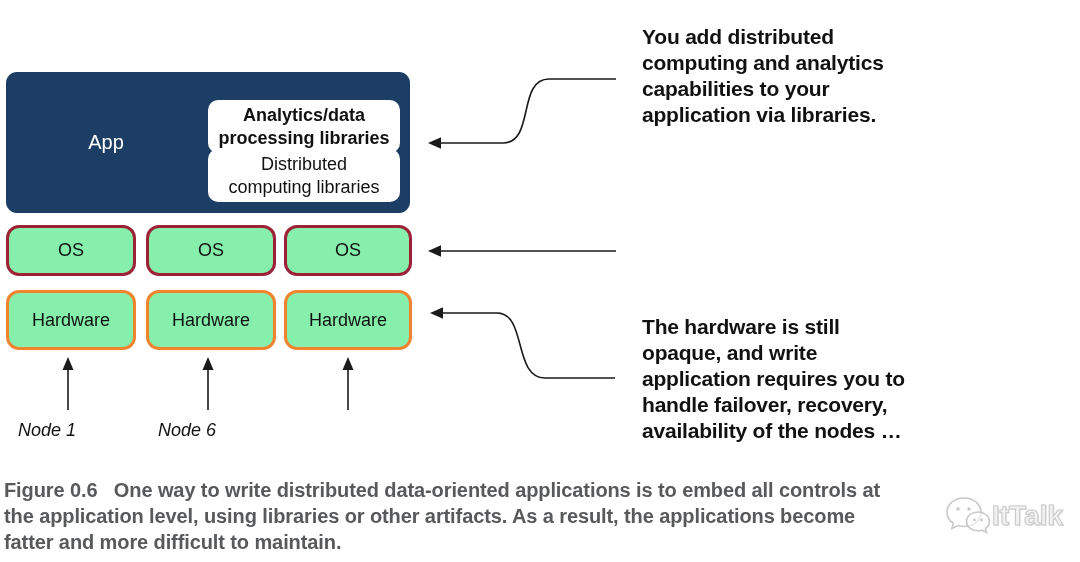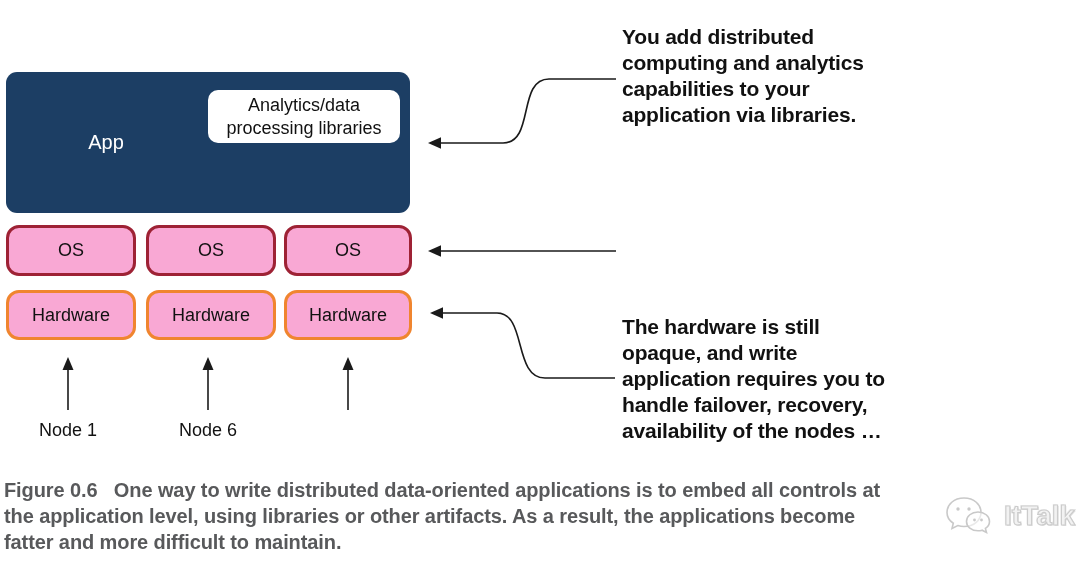--- a/index.html
+++ b/index.html
@@ -16,74 +16,78 @@
 
   
   .app-box{position:absolute;left:6px;top:72px;width:404px;height:141px;
     background:var(--app-fill);border-radius:11px;}
   .app-label{position:absolute;left:25px;top:0;width:150px;height:100%;
     display:flex;align-items:center;justify-content:center;
     color:#ffffff;font-size:20px;}
   .lib-box{position:absolute;left:202px;width:192px;height:53px;background:#ffffff;
     border-radius:10px;display:flex;align-items:center;justify-content:center;
     text-align:center;font-size:18px;line-height:23px;color:#111111;}
-  .lib-box.lib1{top:18px;}
+  .lib-box.lib1{top:28px;font-weight:bold;}
   .lib-box.lib2{top:77px;}
   .pre{white-space:pre-line;}
   .prewrap{white-space:pre-wrap;}
 
   
-  .node-box{position:absolute;height:51px;background:#f9a8d4;border-radius:13px;
+  .node-box{position:absolute;height:51px;background:#86efac;border-radius:13px;
     display:flex;align-items:center;justify-content:center;font-size:18px;color:#111111;
     box-sizing:border-box;}
   .os-box{top:225px;border:3px solid var(--os-border);}
-  .hw-box{top:290px;height:50px;border:3px solid var(--hw-border);}
+  .hw-box{top:290px;height:60px;border:3px solid var(--hw-border);}
   .col1{left:6px;width:130px;}
   .col2{left:146px;width:130px;}
   .col3{left:284px;width:128px;}
 
   
-  .node-label{position:absolute;top:420px;font-size:18px;color:#111111;
-    text-align:center;}
+  .node-label{position:absolute;top:420px;font-style:italic;font-size:18px;color:#111111;
+    text-align:left;}
   .nl1{left:18px;width:100px;}
   .nl2{left:158px;width:100px;}
   .nl3{left:292px;width:120px;}
 
   
-  .ann{position:absolute;left:622px;font-weight:bold;font-size:21px;line-height:26px;
+  .ann{position:absolute;left:642px;font-weight:bold;font-size:21px;line-height:26px;
     color:#111111;letter-spacing:-0.2px;}
   .ann1{top:24px;}
   .ann2{top:213px;}
   .ann3{top:314px;}
 
   
   .caption{position:absolute;left:4px;top:477px;width:1000px;font-weight:bold;
     font-size:20px;line-height:26px;color:var(--caption-color);letter-spacing:-0.1px;}
 
   
   .connectors{position:absolute;left:0;top:0;width:1080px;height:562px;pointer-events:none;}
   .connectors path{fill:none;stroke:var(--line-color);stroke-width:1.6;}
   .connectors polygon{fill:var(--line-color);stroke:none;}
 
   
-  .watermark{position:absolute;left:944px;top:494px;display:flex;align-items:center;gap:12px;}
+  .watermark{position:absolute;left:944px;top:494px;display:flex;align-items:center;gap:0;}
   .watermark-text{font-size:28px;font-weight:bold;color:rgba(255,255,255,0.55);
     -webkit-text-stroke:1.2px var(--watermark-color);
     text-shadow:1px 1px 0 #e2e2e2, -1px -1px 0 #f2f2f2;}
 </style>
 </head>
 <body>
 
 <div class="canvas">
 
   <div class="app-box">
     <div class="app-label">App</div>
     <div class="lib-box lib1">
       <span class="pre">Analytics/data
 processing libraries</span>
+    </div>
+    <div class="lib-box lib2">
+      <span class="pre">Distributed
+computing libraries</span>
     </div>
   </div>
 
   <div class="node-box os-box col1">
     <span>OS</span>
   </div>
   <div class="node-box os-box col2">
     <span>OS</span>
   </div>
   <div class="node-box os-box col3">

